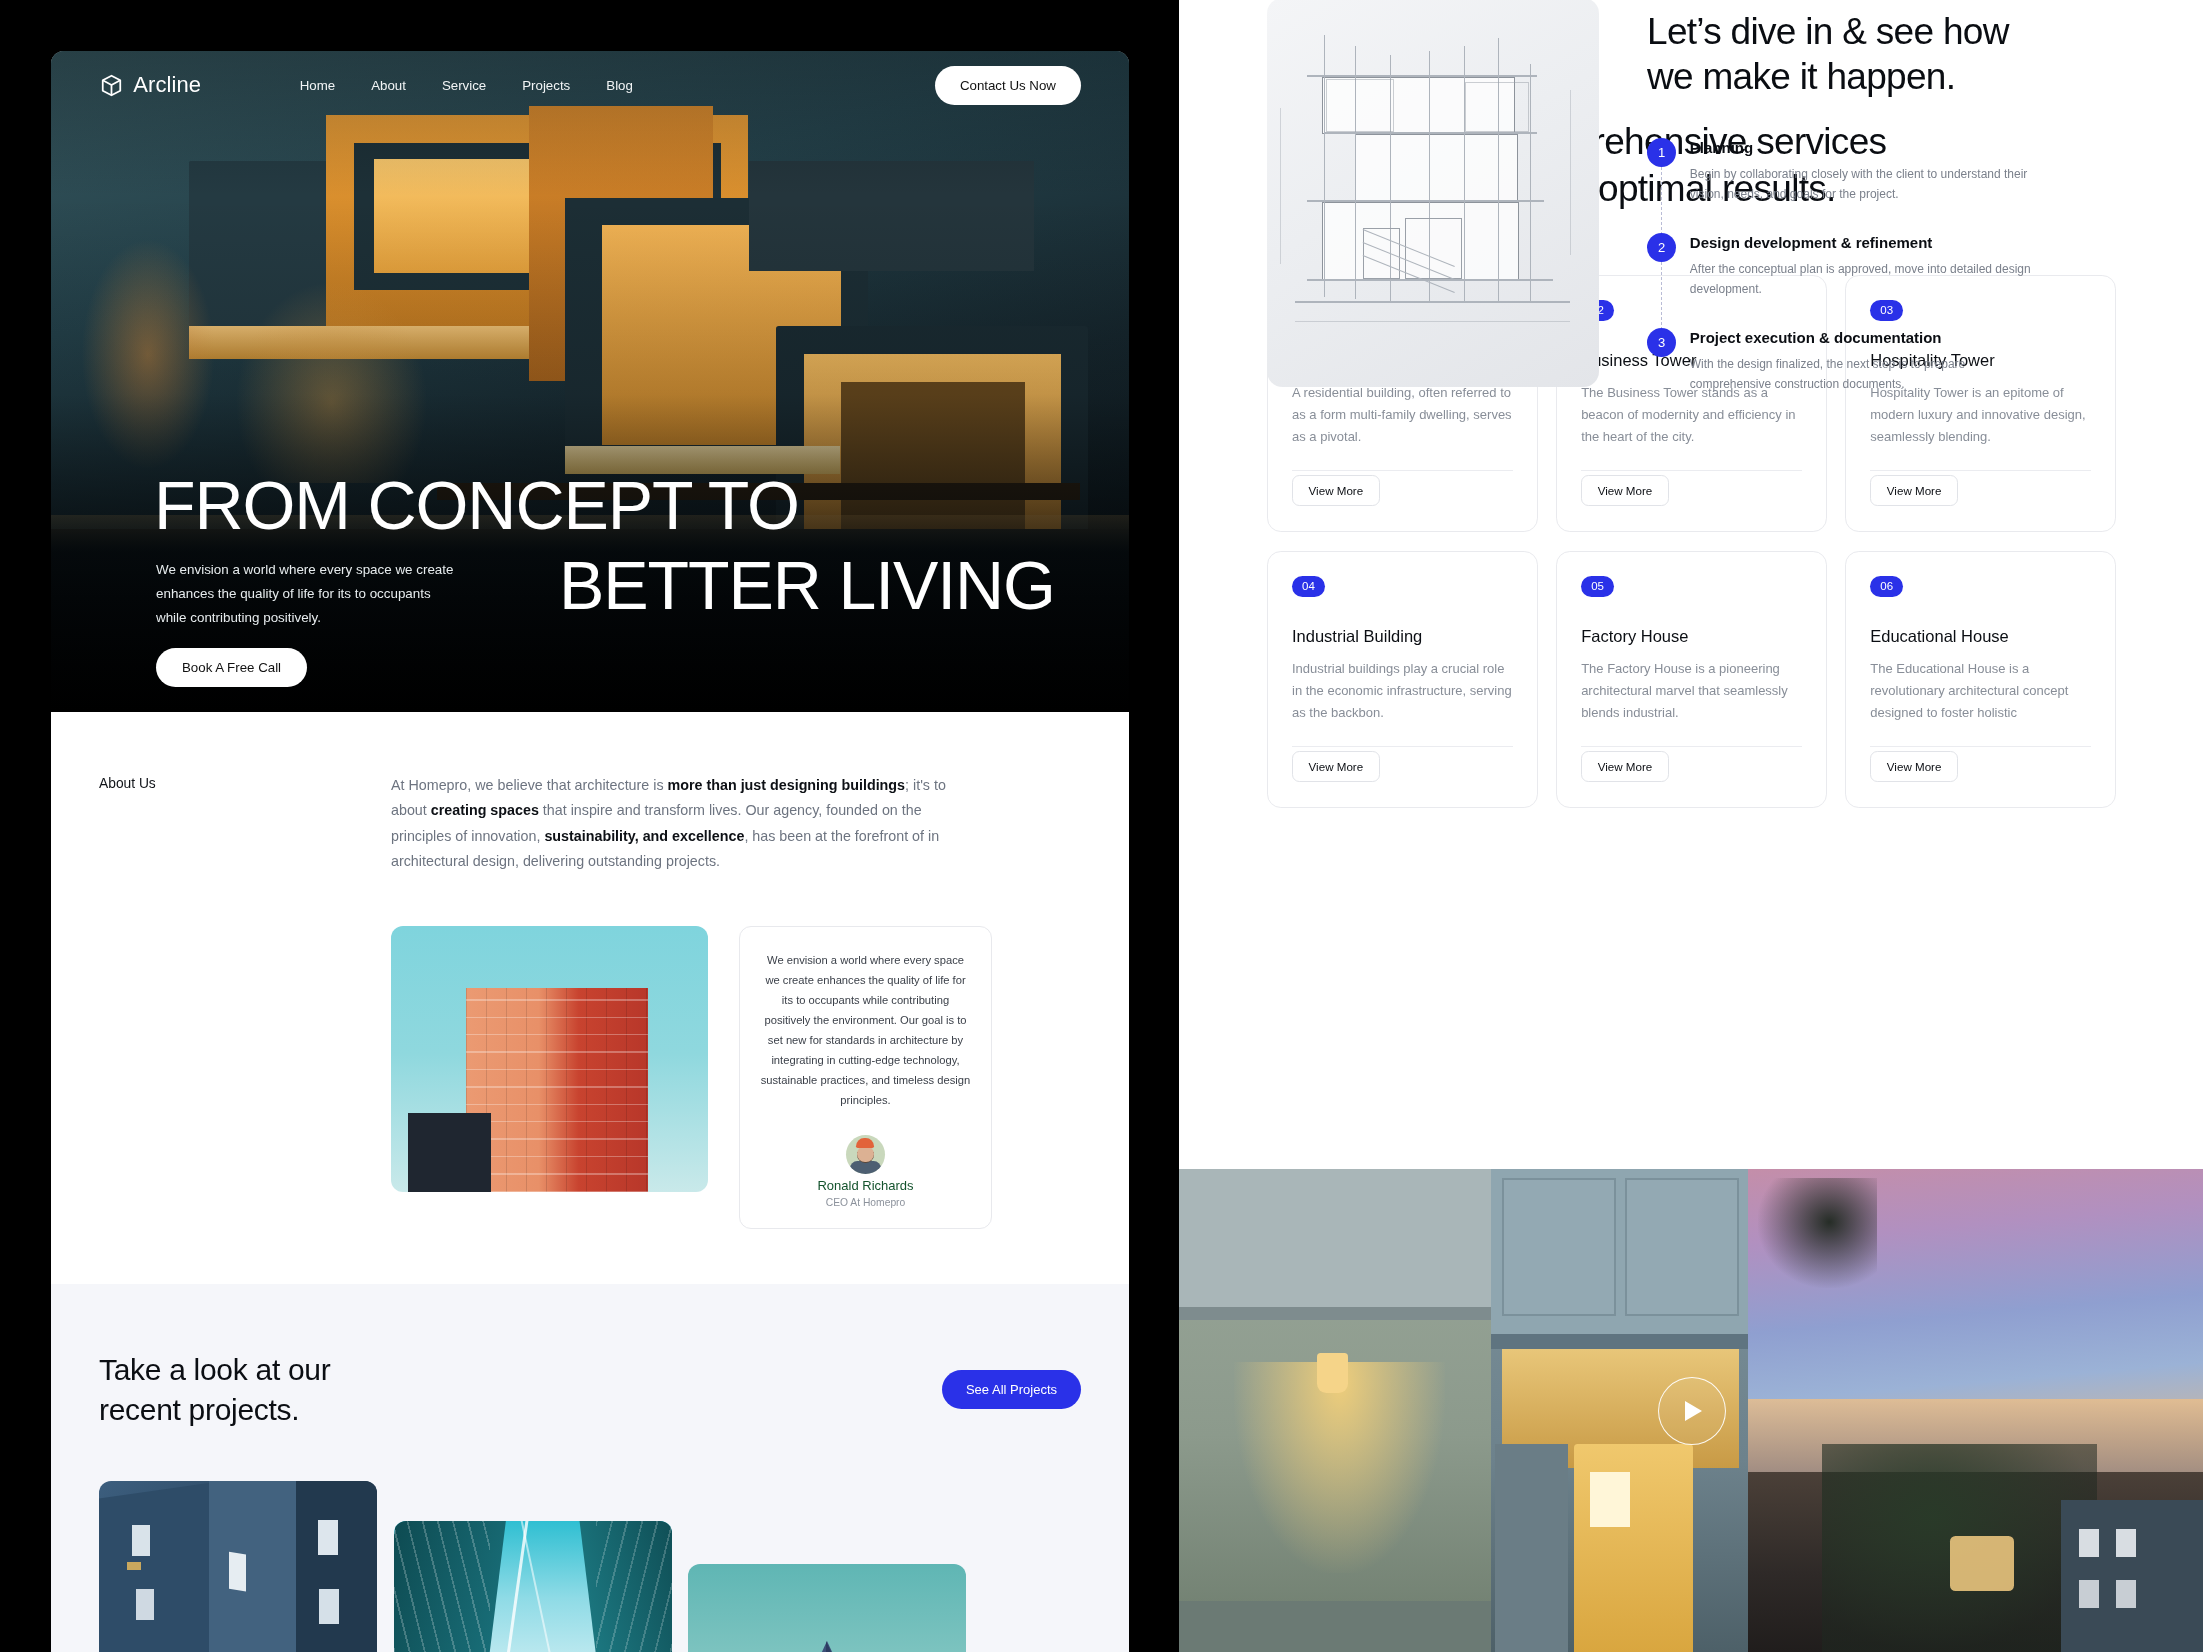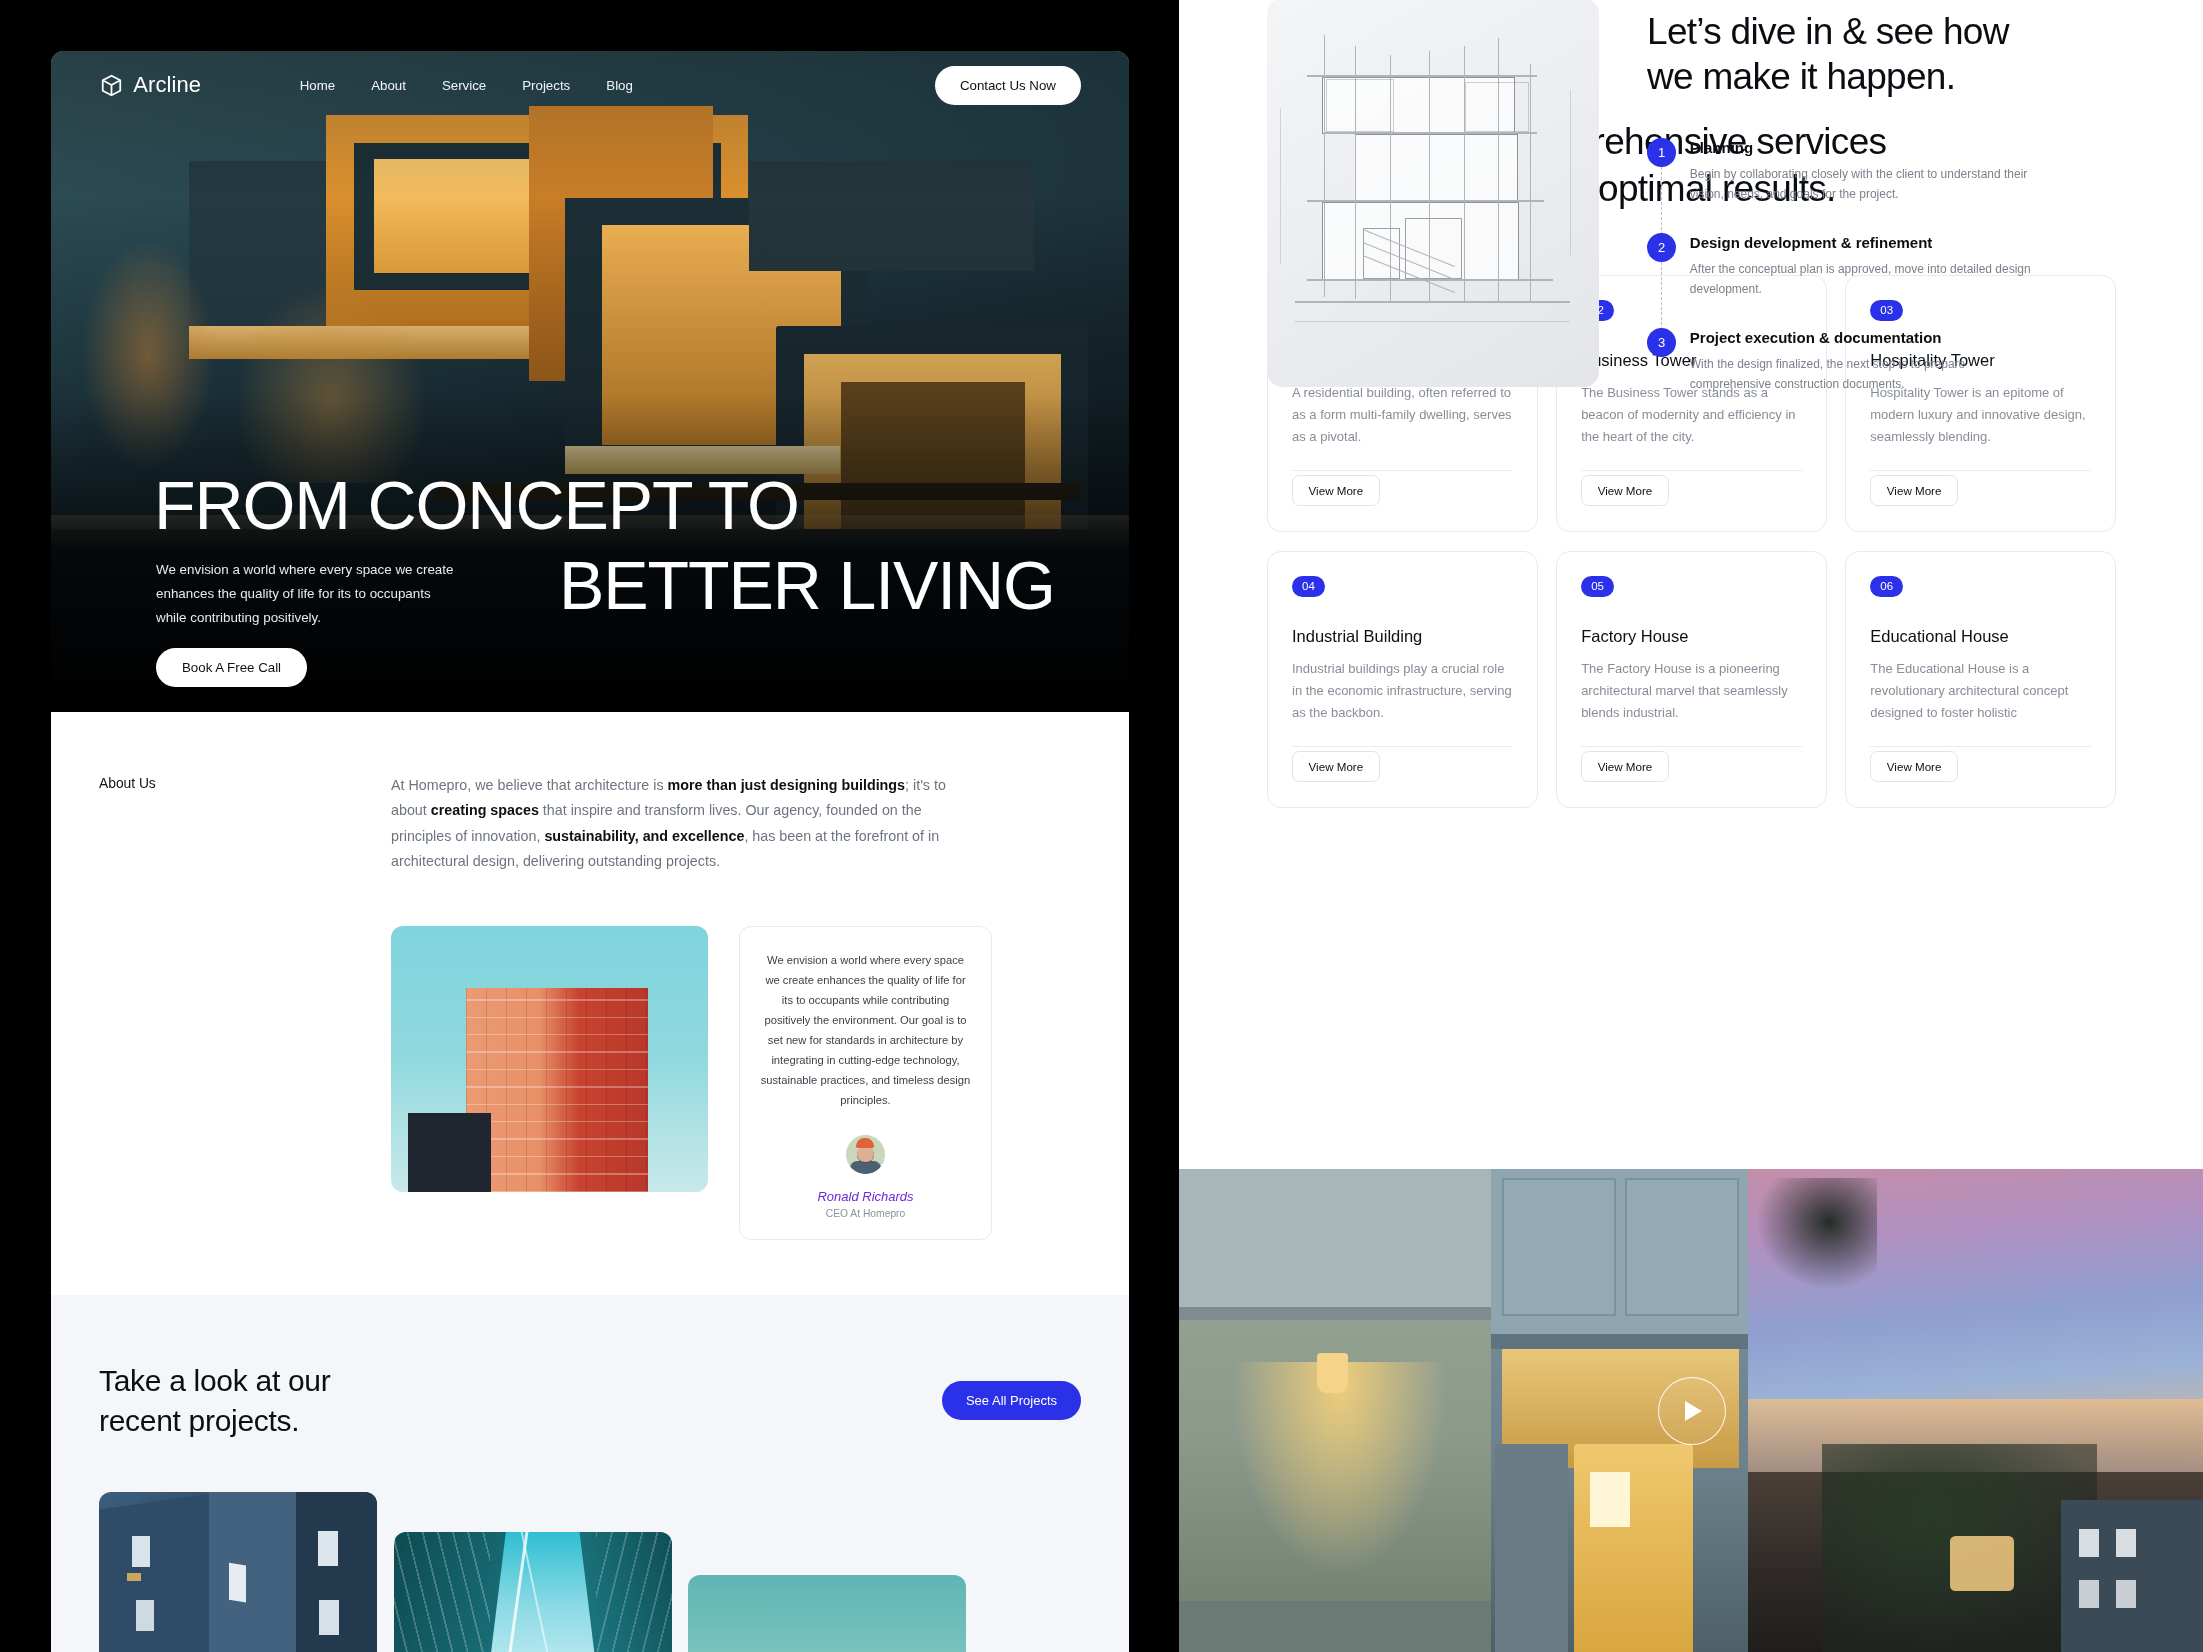--- a/index.html
+++ b/index.html
@@ -62,21 +62,21 @@
 
   .quote-card { width:253px; flex:none; border:0.9px solid #e8e9ed; border-radius:12px;
     padding:24px 20px 20px; display:flex; flex-direction:column; align-items:center; }
   .quote-text { font-size:11.2px; line-height:1.78; color:#3b4049; text-align:center; }
   .avatar { width:39px; height:39px; border-radius:50%; margin-top:24px; position:relative; overflow:hidden;
     background:#c9d8bc; }
   .av-hat { position:absolute; left:10px; top:3.7px; width:18.4px; height:10px; border-radius:8.3px 8.3px 1.8px 1.8px; background:#e2633a; }
   .av-face { position:absolute; left:11px; top:11px; width:16.5px; height:16.5px; border-radius:50%; background:#dcb193; }
   .av-beard { position:absolute; left:11px; top:17.4px; width:16.5px; height:11px; border-radius:0 0 8.3px 8.3px; background:#5a4536; }
   .av-body { position:absolute; left:3.7px; bottom:0; width:31px; height:13px; border-radius:7.3px 7.3px 0 0; background:#4d5f72; }
-  .q-name { margin-top:15px; font-size:13px; color:#6d28d9; font-weight:400;font-style:italic; }
+  .q-name { margin-top:4px; font-size:13px; color:#14532d; font-weight:400; }
   .q-role { margin-top:4.6px; font-size:10.3px; color:#8c929c; }
 
   
   .projects { background:#f5f6fa; padding:66px 48px 0 48px; min-height:395px; }
   .proj-head { display:flex; align-items:flex-start; }
   .proj-title { font-size:30px; line-height:1.34; color:#0b0e13; font-weight:400; letter-spacing:-0.3px; }
   .proj-btn { margin-left:auto; margin-top:20px; background:#2a31e8; color:#fff;
     border:none; border-radius:917px; padding:12px 24px; font-size:13px;
     font-family:inherit; cursor:pointer; white-space:nowrap; }
   .proj-grid { display:flex; align-items:flex-start; gap:16.5px; margin-top:50px; }

